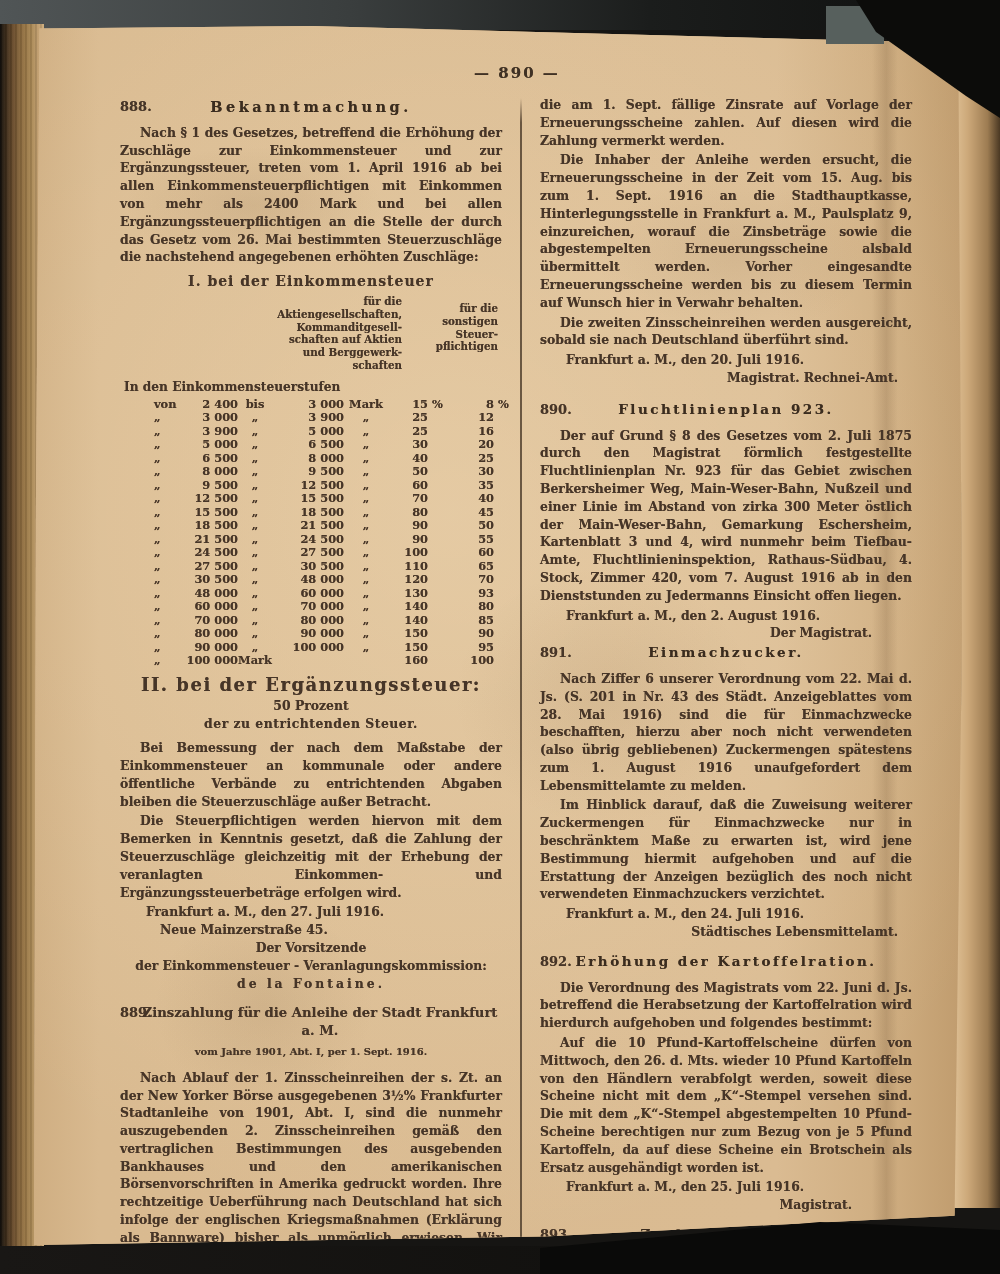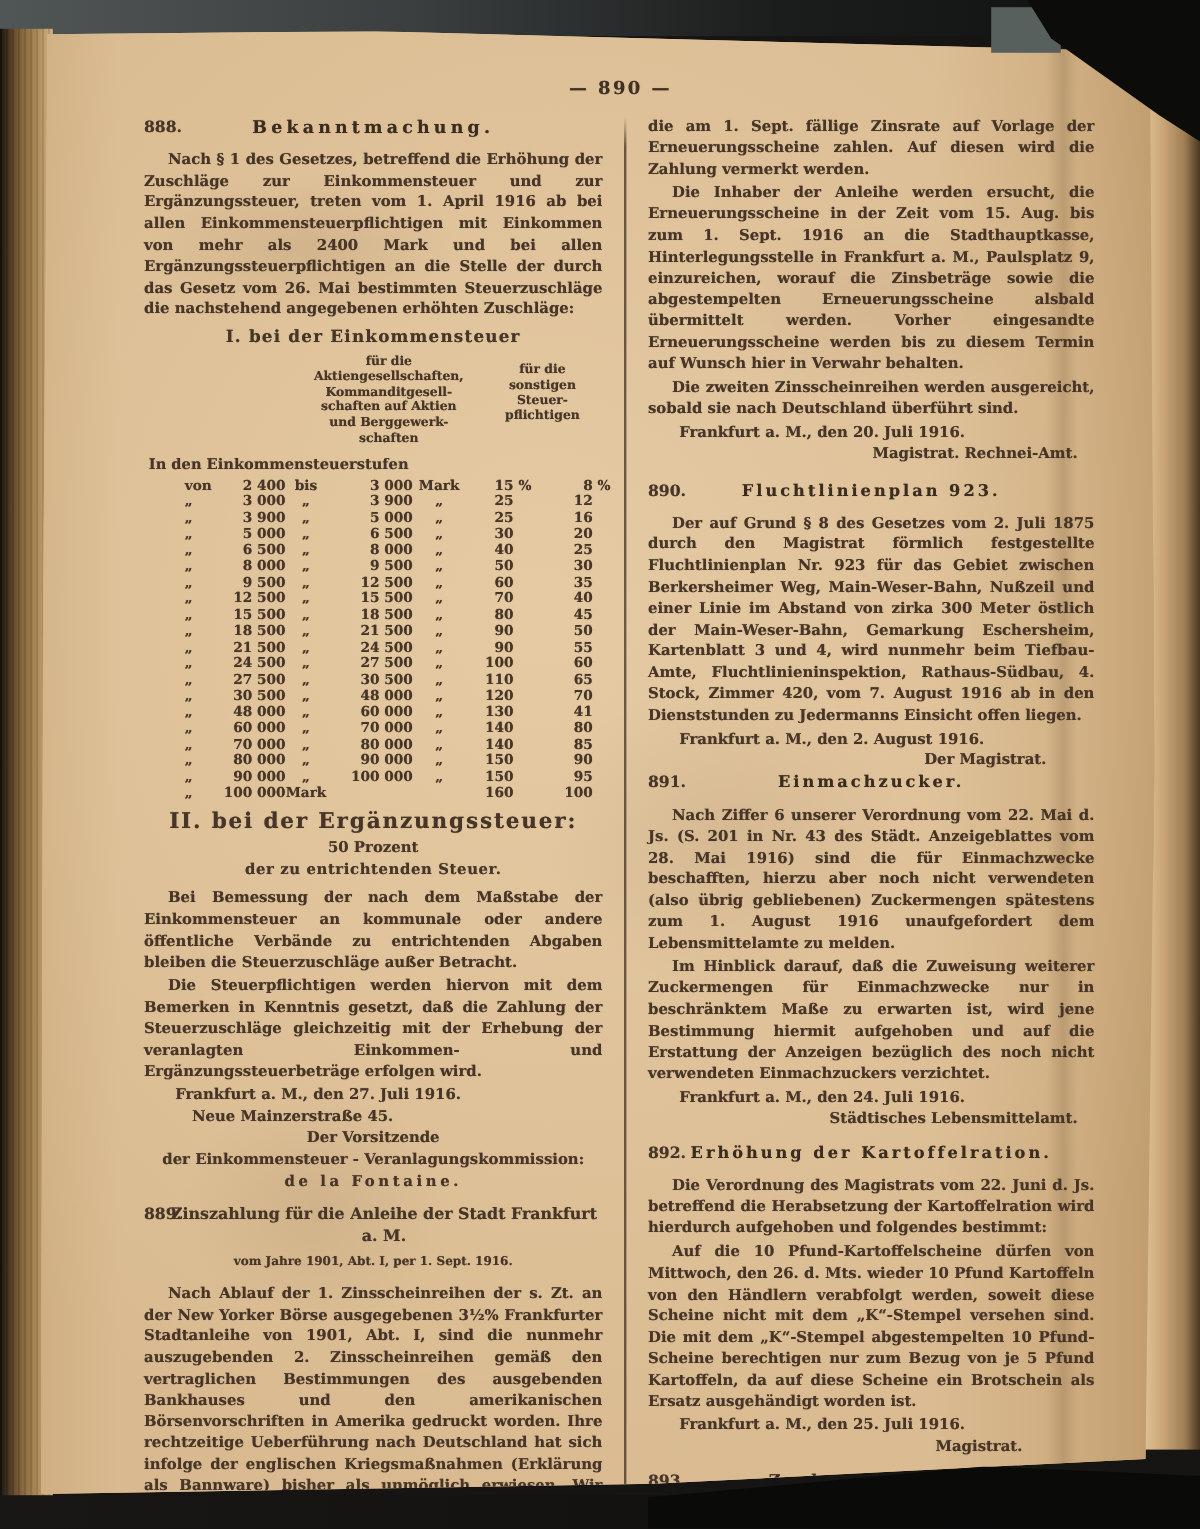--- a/index.html
+++ b/index.html
@@ -99,21 +99,21 @@
 
   .item-head{position:relative;margin:2px 0 8px 0;}
   .item-head .num{position:absolute;left:0;top:0;font-size:13px;}
   .item-head .title{display:block;text-align:center;font-size:14.5px;letter-spacing:3.5px;color:#3a2c1f;}
   .item-head .title.small-sp{letter-spacing:2.5px;font-size:13.5px;}
 
   p.para{margin:0 0 2px 0;text-indent:20px;}
   p.para.noindent{text-indent:0;}
 
   .subhead{text-align:center;font-size:14px;letter-spacing:1px;margin:7px 0 2px 0;}
-  .tbl-heads{position:relative;height:84px;font-size:10.3px;line-height:12.8px;text-align:center;}
+  .tbl-heads{position:relative;height:84px;font-size:10.3px;line-height:12.8px;text-align:right;}
   .tbl-heads .th1{position:absolute;left:126px;top:2px;width:156px;white-space:pre-line;}
   .tbl-heads .th2{position:absolute;left:286px;top:9px;width:92px;white-space:pre-line;}
   .tbl-intro{margin:2px 0 1px 4px;font-size:12.2px;}
   .tbl{margin-left:24px;}
   .trow{display:grid;grid-template-columns:36px 58px 34px 72px 44px 40px 16px 50px 16px;font-size:11.4px;line-height:13.5px;}
   .tcell{white-space:nowrap;}
   .trow .c0{text-align:left;padding-left:10px;}
   .trow .c1{text-align:right;}
   .trow .c2{text-align:center;}
   .trow .c3{text-align:right;}
@@ -341,21 +341,21 @@
                 <span class="tcell c8"></span>
               </div>
               <div class="trow">
                 <span class="tcell c0">„</span>
                 <span class="tcell c1">48 000</span>
                 <span class="tcell c2">„</span>
                 <span class="tcell c3">60 000</span>
                 <span class="tcell c4">„</span>
                 <span class="tcell c5">130</span>
                 <span class="tcell c6"></span>
-                <span class="tcell c7">41</span>
+                <span class="tcell c7">93</span>
                 <span class="tcell c8"></span>
               </div>
               <div class="trow">
                 <span class="tcell c0">„</span>
                 <span class="tcell c1">60 000</span>
                 <span class="tcell c2">„</span>
                 <span class="tcell c3">70 000</span>
                 <span class="tcell c4">„</span>
                 <span class="tcell c5">140</span>
                 <span class="tcell c6"></span>

